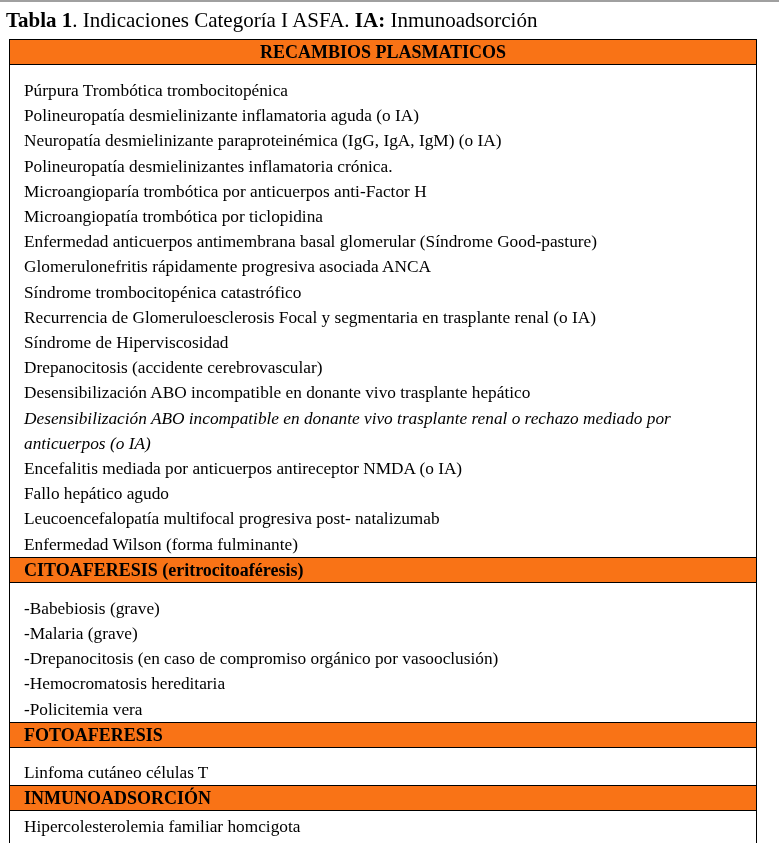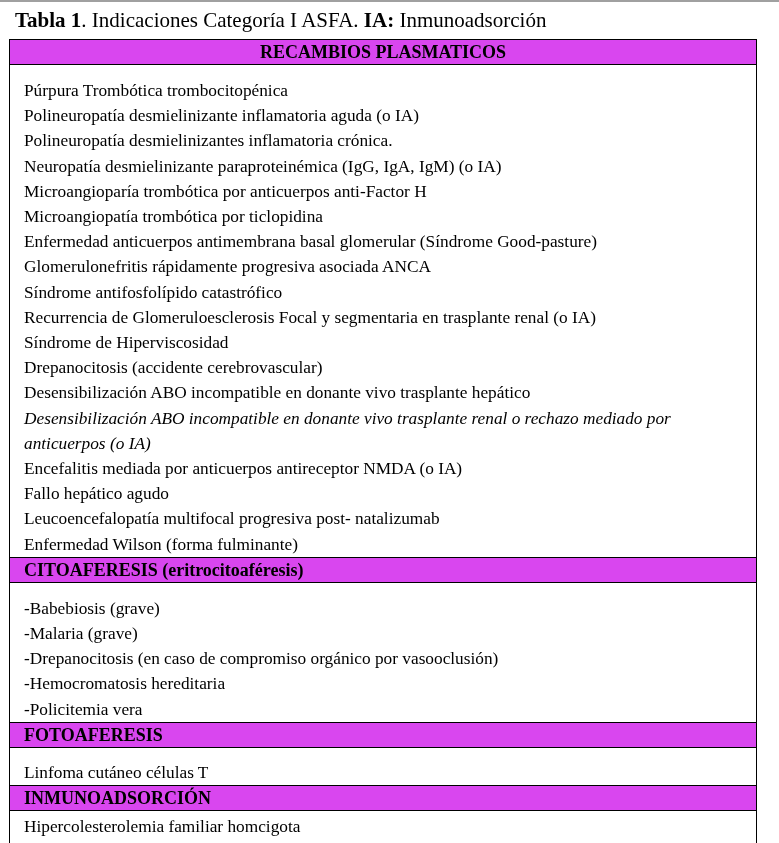--- a/index.html
+++ b/index.html
@@ -16,38 +16,38 @@
       color: #000000;
     }
     .top-rule {
       position: absolute;
       left: 0; top: 0;
       width: 779px; height: 2px;
       background: #a0a0a0;
     }
     .caption {
       position: absolute;
-      left: 15px;
+      left: 6px;
       top: 7px;
       font-size: 21px;
       line-height: 26px;
       white-space: nowrap;
     }
     .caption b { font-weight: bold; }
     .table {
       position: absolute;
       left: 9px;
       top: 39px;
       width: 746px;
       border: 1.5px solid #000;
       box-sizing: border-box;
       width: 748px;
     }
     .sec-head {
-      background: #d946ef;
+      background: #f97316;
       font-weight: bold;
       font-size: 18px;
       line-height: 24px;
       height: 24px;
       padding-left: 14px;
       border-bottom: 1.5px solid #000;
       white-space: nowrap;
     }
     .sec-head.centered {
       text-align: center;
@@ -79,27 +79,27 @@
 <div class="caption">
   <b>Tabla 1</b><span>. Indicaciones Categoría I ASFA. </span><b>IA:</b><span> Inmunoadsorción</span>
 </div>
 
 <div class="table">
 
   <div class="sec-head centered">RECAMBIOS PLASMATICOS</div>
   <div class="sec-body">
     <div class="item">Púrpura Trombótica trombocitopénica</div>
     <div class="item">Polineuropatía desmielinizante inflamatoria aguda (o IA)</div>
+    <div class="item">Neuropatía desmielinizante paraproteinémica (IgG, IgA, IgM) (o IA)</div>
     <div class="item">Polineuropatía desmielinizantes inflamatoria crónica.</div>
-    <div class="item">Neuropatía desmielinizante paraproteinémica (IgG, IgA, IgM) (o IA)</div>
     <div class="item">Microangioparía trombótica por anticuerpos anti-Factor H</div>
     <div class="item">Microangiopatía trombótica por ticlopidina</div>
     <div class="item">Enfermedad anticuerpos antimembrana basal glomerular (Síndrome Good-pasture)</div>
     <div class="item">Glomerulonefritis rápidamente progresiva asociada ANCA</div>
-    <div class="item">Síndrome antifosfolípido catastrófico</div>
+    <div class="item">Síndrome trombocitopénica catastrófico</div>
     <div class="item">Recurrencia de Glomeruloesclerosis Focal y segmentaria en trasplante renal (o IA)</div>
     <div class="item">Síndrome de Hiperviscosidad</div>
     <div class="item">Drepanocitosis (accidente cerebrovascular)</div>
     <div class="item">Desensibilización ABO incompatible en donante vivo trasplante hepático</div>
     <div class="item wrap">Desensibilización ABO incompatible en donante vivo trasplante renal o rechazo mediado por anticuerpos (o IA)</div>
     <div class="item">Encefalitis mediada por anticuerpos antireceptor NMDA (o IA)</div>
     <div class="item">Fallo hepático agudo</div>
     <div class="item">Leucoencefalopatía multifocal progresiva post- natalizumab</div>
     <div class="item">Enfermedad Wilson (forma fulminante)</div>
   </div>

